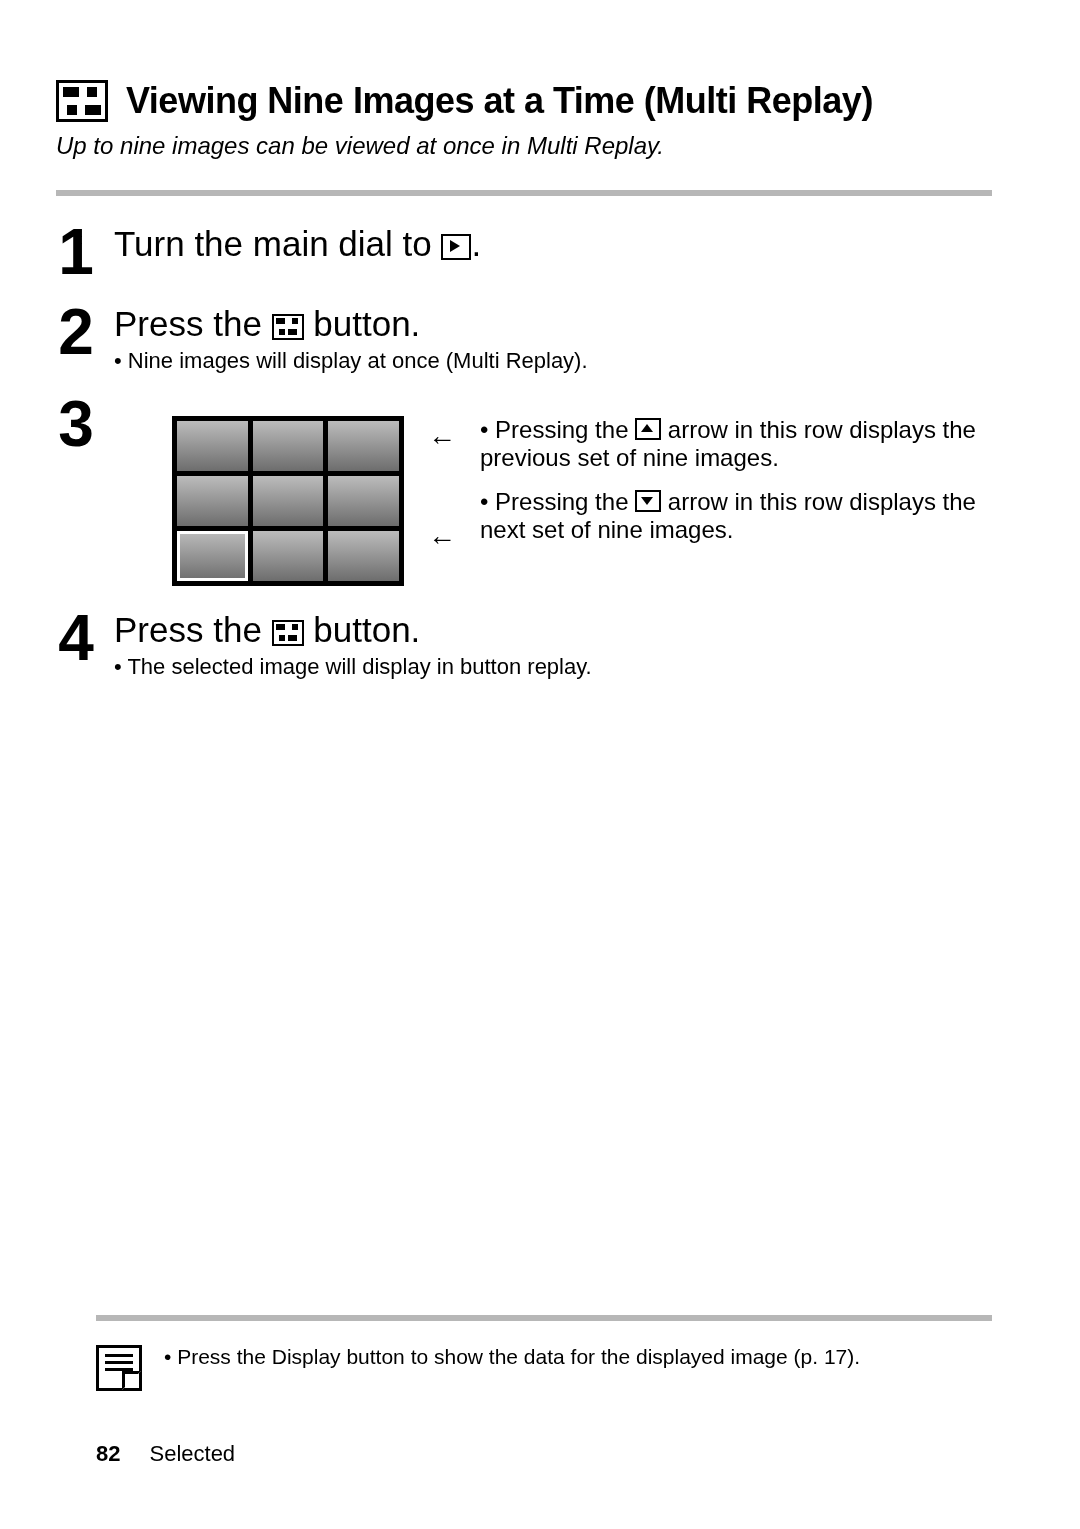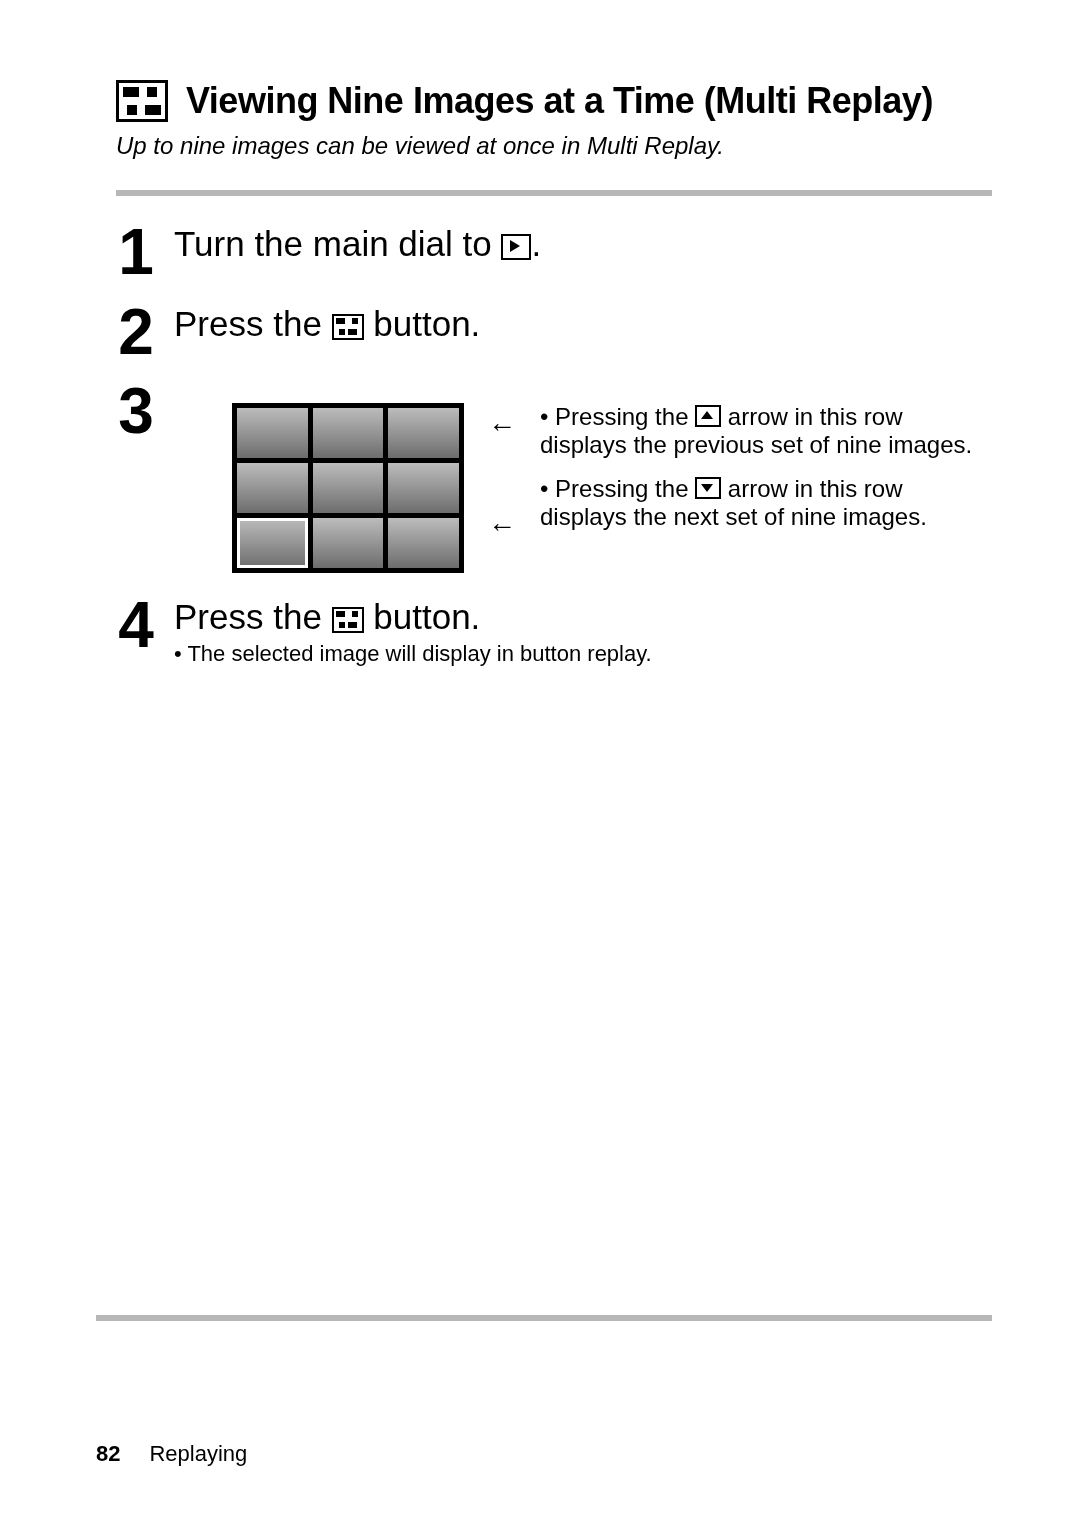--- a/index.html
+++ b/index.html
@@ -6,21 +6,21 @@
     margin: 0;
     padding: 0;
     background: #fff;
     font-family: "Segoe UI", Arial, Helvetica, sans-serif;
     color: #000;
     width: 1080px;
   }
   .page {
     width: 1080px;
     height: 1511px;
-    padding: 80px 88px 40px 116px;
+    padding: 80px 88px 40px 56px;
     box-sizing: border-box;
     position: relative;
   }
   .title-row {
     display: flex;
     align-items: center;
     gap: 18px;
   }
   .title-icon {
     width: 46px;
@@ -249,20 +249,21 @@
           </span>
         </div>
       </div>
 
       <div class="step">
         <div class="step-num">2</div>
         <div class="step-body">
           <span class="step-title">
             <span>Press the </span><span class="icon-grid"></span><span> button.</span>
           </span>
+          <div class="bullet">Nine images will display at once (Multi Replay).</div>
         </div>
       </div>
 
       <div class="step">
         <div class="step-num">3</div>
         <div class="step-body">
 
           <div class="thumb-block">
             <div class="thumb-grid">
               <div class="cell"></div>
@@ -299,18 +300,22 @@
           </span>
           <div class="bullet">The selected image will display in button replay.</div>
         </div>
       </div>
 
     </div>
   </div>
 
   <div class="bottom-rule"></div>
 
+  <div class="note-row">
+    <div class="note-icon"></div>
+    <div class="note-text">Press the Display button to show the data for the displayed image (p. 17).</div>
+  </div>
 
   <div class="footer">
-    <b>82</b><span>Replaying</span>
+    <b>82</b><span>Selected</span>
   </div>
 
 </div>
 
 </body></html>

